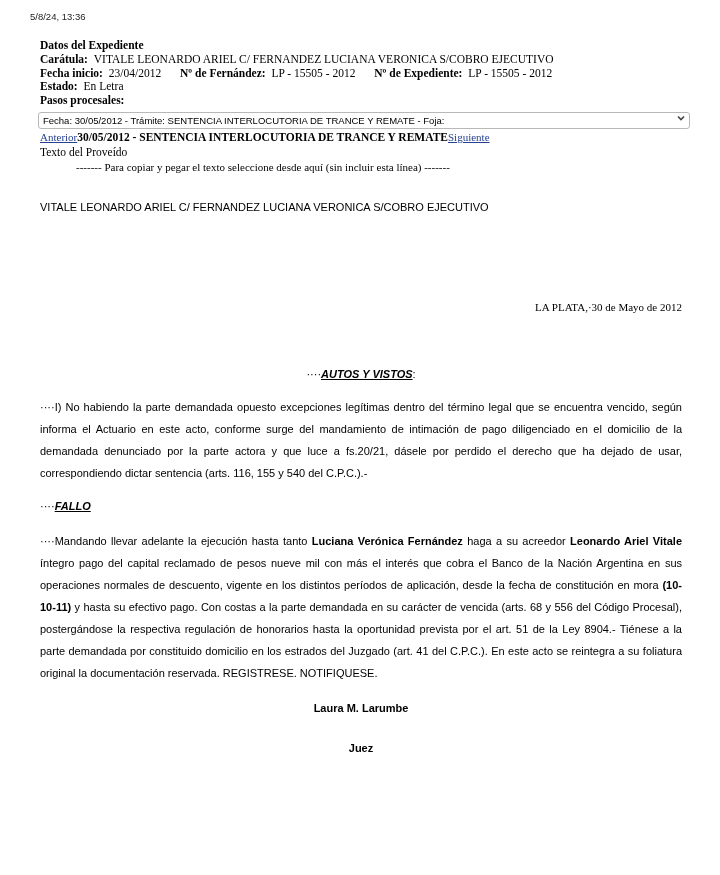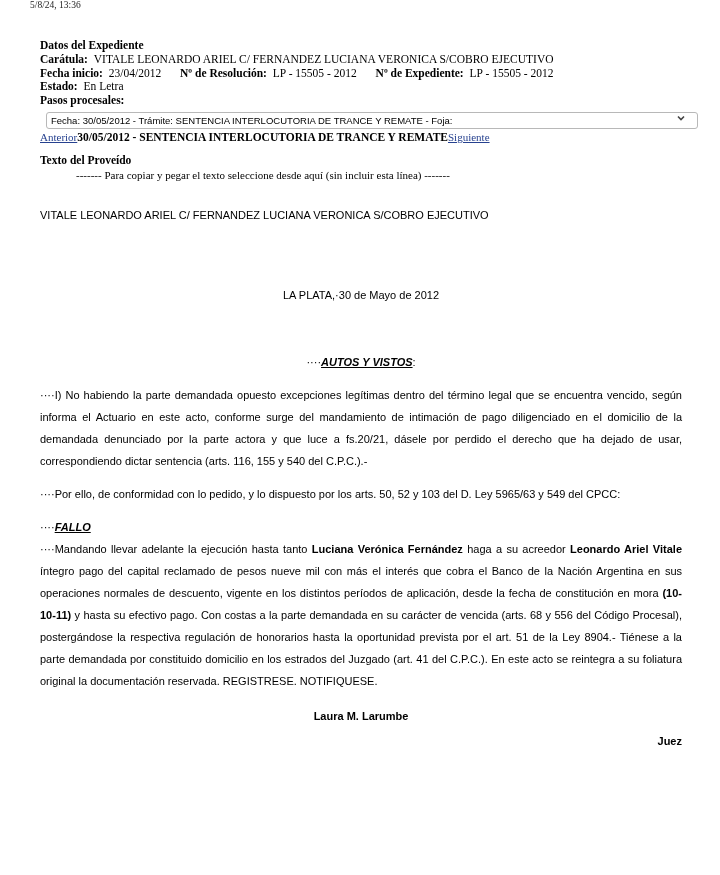--- a/index.html
+++ b/index.html
@@ -6,101 +6,101 @@
   html, body { margin: 0; padding: 0; }
   body {
     width: 720px; height: 875px;
     background: #ffffff;
     color: #000000;
     font-family: "Liberation Serif", serif;
     position: relative;
     overflow: hidden;
   }
   .timestamp {
-    position: absolute; top: 0; left: 30px;
-    font-family: Liberation Serif, serif;
+    position: absolute; top: 11px; left: 30px;
+    font-family: Liberation Sans, sans-serif;
     font-size: 9.5px; color: #1c1c1c;
   }
   .doc { padding: 39px 38px 16px 40px; }
 
   
   .meta { font-size: 11.5px; line-height: 13.8px; }
   .meta .row { white-space: nowrap; }
   .lbl { font-weight: bold; }
   .val { margin-left: 3px; }
   .gap { margin-left: 16px; }
 
   
   .select-wrap { position: relative; width: 652px; margin: 2px 0 1px -2px; }
   .select-wrap select {
     width: 100%; height: 17px;
     font-family: "Liberation Sans", sans-serif;
     font-size: 9.5px; color: #000;
     background: #fff;
     border: 1px solid #b8b8b8; border-radius: 3px;
     padding: 0 16px 0 4px;
-    -webkit-appearance: none; appearance: none; margin-left: 8px;
+    -webkit-appearance: none; appearance: none;
   }
   .chevron {
     position: absolute; right: 5px; top: 4px;
     width: 8px; height: 8px; pointer-events: none;
   }
   .chevron svg { display: block; }
 
   
   .nav-line { font-size: 11.5px; line-height: 15px; }
   a, .link { color: #26418f; text-decoration: underline; cursor: pointer; }
   .nav-link { font-size: 11px; font-weight: normal; }
   .nav-title { font-weight: bold; }
 
   
   .refs { font-size: 11.5px; line-height: 16px; margin-top: 2px; }
   .refs .num { margin-left: 9px; font-weight: normal; }
 
   
-  .prov-head { font-size: 11.5px; line-height: 14px; margin-top: 8px; font-weight: bold; }
+  .prov-head { font-size: 11.5px; line-height: 14px; font-weight: normal; }
   .copy-line { font-size: 11px; line-height: 16px; margin-left: 36px; }
 
   
   .body-text {
     font-family: "Liberation Sans", sans-serif;
     font-size: 11px; line-height: 22px;
     text-align: justify;
   }
   .p-caratula { margin-top: 21px; text-align: left; }
-  .p-place { margin-top: 58px; text-align: center; }
+  .p-place { margin-top: 78px; text-align: right; font-family: Liberation Serif, serif; }
   .p-autos { margin-top: 45px; text-align: center; }
   .p1 { }
   .p2 { margin-top: 0; }
   .p-fallo { margin-top: 0; text-align: left; }
-  .p3 { margin-top: 0; }
+  .p3 { margin-top: 13px; }
   .head-iul { font-weight: bold; font-style: italic; text-decoration: underline; }
   .sig { margin-top: 13px; text-align: center; font-weight: bold; }
-  .sig-role { margin-top: 3px; text-align: right; font-weight: bold; }
+  .sig-role { margin-top: 18px; text-align: center; font-weight: bold; }
   .copy-to { margin-top: 13px; }
   .footer-links { margin-top: 17px; font-size: 11px; line-height: 15px; }
   .footer-links .link { margin-right: 4px; }
 </style>
 </head>
 <body>
 
 <div class="timestamp">5/8/24, 13:36</div>
 
 <div class="doc">
 
   <div class="meta">
     <div class="row lbl">Datos del Expediente</div>
     <div class="row">
       <span class="lbl">Carátula:</span>
       <span class="val">VITALE LEONARDO ARIEL C/ FERNANDEZ LUCIANA VERONICA S/COBRO EJECUTIVO</span>
     </div>
     <div class="row">
       <span class="lbl">Fecha inicio:</span>
       <span class="val">23/04/2012</span>
-      <span class="lbl gap">Nº de Resolución:</span>
+      <span class="lbl gap">Nº de Fernández:</span>
       <span class="val">LP - 15505 - 2012</span>
       <span class="lbl gap">Nº de Expediente:</span>
       <span class="val">LP - 15505 - 2012</span>
     </div>
     <div class="row">
       <span class="lbl">Estado:</span>
       <span class="val">En Letra</span>
     </div>
     <div class="row lbl">Pasos procesales:</div>
   </div>
@@ -128,21 +128,20 @@
     <div class="p-caratula">VITALE LEONARDO ARIEL C/ FERNANDEZ LUCIANA VERONICA S/COBRO EJECUTIVO</div>
 
     <div class="p-place">LA PLATA,·30 de Mayo de 2012</div>
 
     <div class="p-autos">
       <span>····</span><span class="head-iul">AUTOS Y VISTOS</span><span>:</span>
     </div>
 
     <p class="p1">····I) No habiendo la parte demandada opuesto excepciones legítimas dentro del término legal que se encuentra vencido, según informa el Actuario en este acto, conforme surge del mandamiento de intimación de pago diligenciado en el domicilio de la demandada denunciado por la parte actora y que luce a fs.20/21, dásele por perdido el derecho que ha dejado de usar, correspondiendo dictar sentencia (arts. 116, 155 y 540 del C.P.C.).-</p>
 
-    <p class="p2">····Por ello, de conformidad con lo pedido, y lo dispuesto por los arts. 50, 52 y 103 del D. Ley 5965/63 y 549 del CPCC:</p>
 
     <div class="p-fallo">
       <span>····</span><span class="head-iul">FALLO</span>
     </div>
 
     <p class="p3"><span>····Mandando llevar adelante la ejecución hasta tanto </span><b>Luciana Verónica Fernández</b><span> haga a su acreedor </span><b>Leonardo Ariel Vitale</b><span> íntegro pago del capital reclamado de pesos nueve mil con más el interés que cobra el Banco de la Nación Argentina en sus operaciones normales de descuento, vigente en los distintos períodos de aplicación, desde la fecha de constitución en mora </span><b>(10-10-11)</b><span> y hasta su efectivo pago. Con costas a la parte demandada en su carácter de vencida (arts. 68 y 556 del Código Procesal), postergándose la respectiva regulación de honorarios hasta la oportunidad prevista por el art. 51 de la Ley 8904.- Tiénese a la parte demandada por constituido domicilio en los estrados del Juzgado (art. 41 del C.P.C.). En este acto se reintegra a su foliatura original la documentación reservada. REGISTRESE. NOTIFIQUESE.</span></p>
 
     <div class="sig">Laura M. Larumbe</div>
     <div class="sig-role">Juez</div>
   </div>

